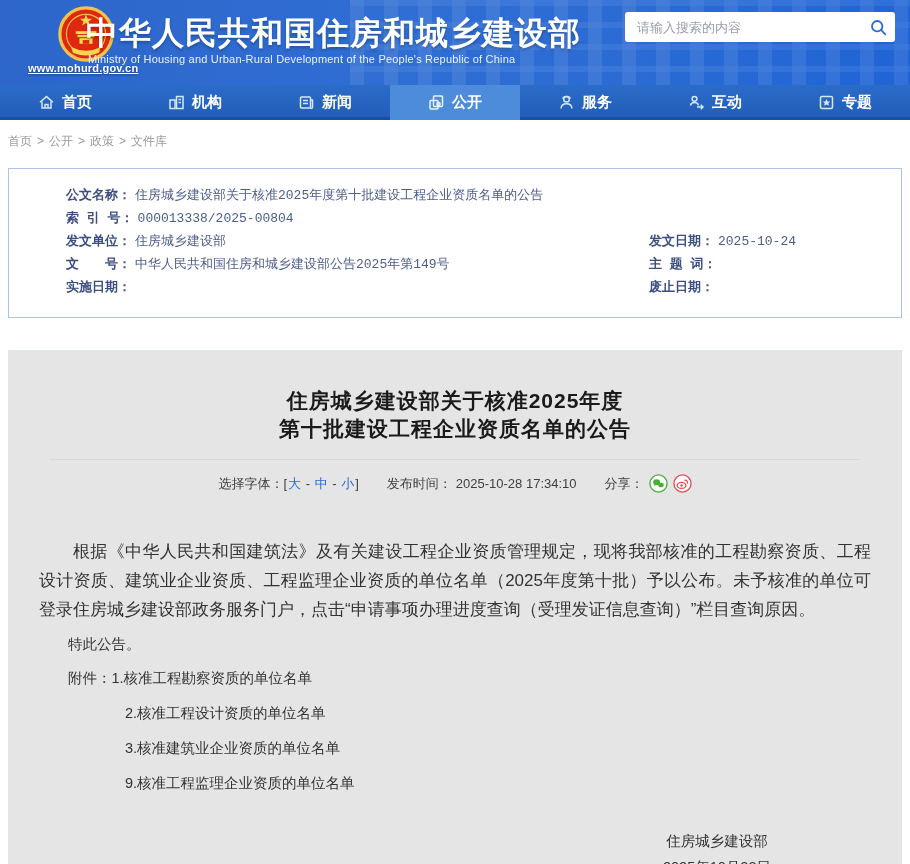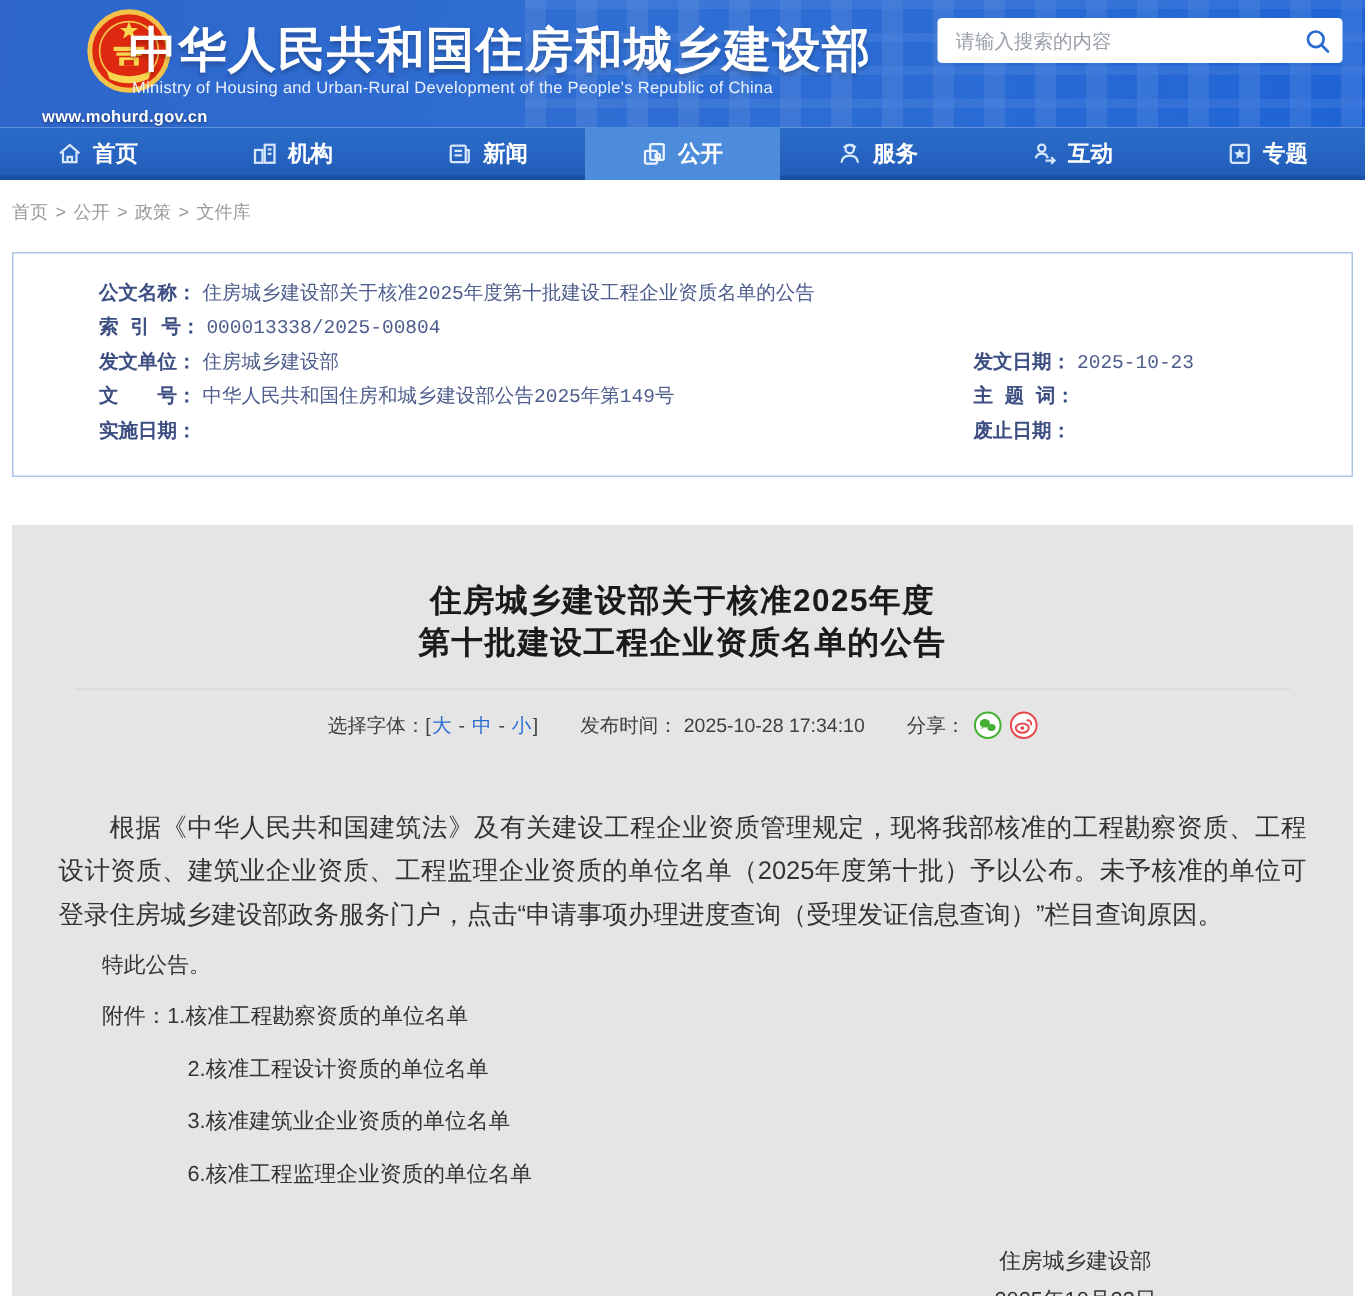--- a/index.html
+++ b/index.html
@@ -9,22 +9,22 @@
   
   .header { position:absolute; top:0; left:0; width:910px; height:85px;
     background:linear-gradient(100deg,#2e66cb 0%,#2f6ed3 45%,#2a6bd4 70%,#1f64d6 100%); overflow:hidden; }
   .header .bldg { position:absolute; top:0; right:0; width:560px; height:85px; opacity:.16;
     background:
       repeating-linear-gradient(90deg, rgba(255,255,255,.55) 0 14px, transparent 14px 34px),
       repeating-linear-gradient(180deg, rgba(255,255,255,.45) 0 6px, transparent 6px 22px);
   }
   .emblem-wrap { position:absolute; left:26px; top:4px; width:120px; text-align:center; }
   .emblem { width:56px; height:56px; display:block; margin:2px auto 0; }
-  .site-url { position:absolute; left:2px; top:68px; color:#fff; font-size:11px; font-weight:bold;
-    text-shadow:0 1px 2px rgba(0,0,0,.45); letter-spacing:.2px; }
+  .site-url { position:absolute; left:2px; top:58px; color:#fff; font-size:11px; font-weight:bold;
+    text-shadow:0 1px 2px rgba(0,0,0,.45); letter-spacing:.2px;text-decoration:underline; }
   .h-title { position:absolute; left:86px; top:12px; color:#fff; font-size:32px; font-weight:bold;
     letter-spacing:1px; text-shadow:0 2px 3px rgba(0,0,0,.25); white-space:nowrap; }
   .h-sub { position:absolute; left:88px; top:53px; color:#eaf2ff; font-size:11px; letter-spacing:.2px; white-space:nowrap; }
   .search-box { position:absolute; right:15px; top:12px; width:270px; height:30px; background:#fff;
     border-radius:3px; display:flex; align-items:flex-end; }
   .search-box input { flex:1; border:none; outline:none; height:100%; padding:0 8px 0 12px; font-size:13px;
     color:#333; background:transparent; font-family:inherit; }
   .search-box input::placeholder { color:#9aa0a8; }
   .search-btn { width:34px; height:30px; display:flex; align-items:center; justify-content:center; cursor:pointer; background:none; border:none; }
 
@@ -177,21 +177,21 @@
         <span class="m-value">000013338/2025-00804</span>
       </div>
     </div>
     <div class="meta-row">
       <div class="meta-cell-l">
         <span class="m-label">发文单位：</span>
         <span class="m-value">住房城乡建设部</span>
       </div>
       <div class="meta-cell-r">
         <span class="m-label">发文日期：</span>
-        <span class="m-value">2025-10-23</span>
+        <span class="m-value">2025-10-24</span>
       </div>
     </div>
     <div class="meta-row">
       <div class="meta-cell-l">
         <span class="m-label">文　　号：</span>
         <span class="m-value">中华人民共和国住房和城乡建设部公告2025年第149号</span>
       </div>
       <div class="meta-cell-r">
         <span class="m-label">主 题 词：</span>
         <span class="m-value"></span>
@@ -249,21 +249,21 @@
 
     <p class="a-body">根据《中华人民共和国建筑法》及有关建设工程企业资质管理规定，现将我部核准的工程勘察资质、工程设计资质、建筑业企业资质、工程监理企业资质的单位名单（2025年度第十批）予以公布。未予核准的单位可登录住房城乡建设部政务服务门户，点击“申请事项办理进度查询（受理发证信息查询）”栏目查询原因。</p>
     <p class="a-line">特此公告。</p>
 
     <div class="attach">
       <div class="attach-first">
         <span>附件：</span><span class="attach-link">1.核准工程勘察资质的单位名单</span>
       </div>
       <div class="attach-item attach-link">2.核准工程设计资质的单位名单</div>
       <div class="attach-item attach-link">3.核准建筑业企业资质的单位名单</div>
-      <div class="attach-item attach-link">6.核准工程监理企业资质的单位名单</div>
+      <div class="attach-item attach-link">9.核准工程监理企业资质的单位名单</div>
     </div>
 
     <div class="signature">
       <div>住房城乡建设部</div>
       <div>2025年10月23日</div>
     </div>
   </div>
 
 </div>
 

